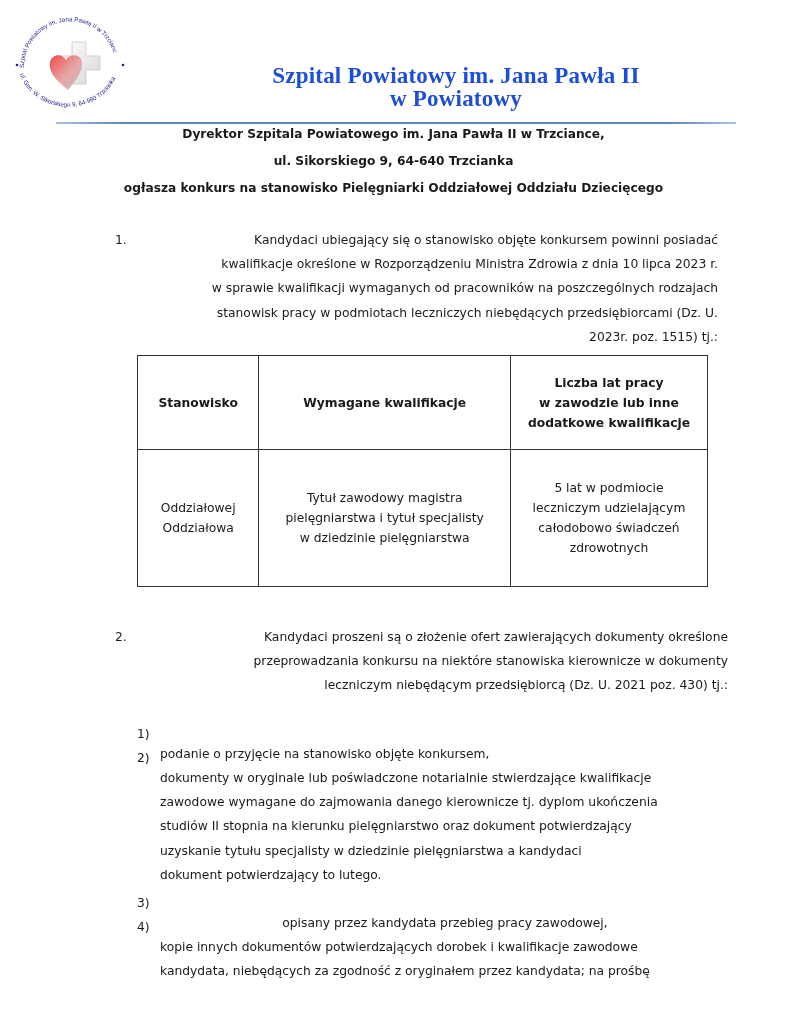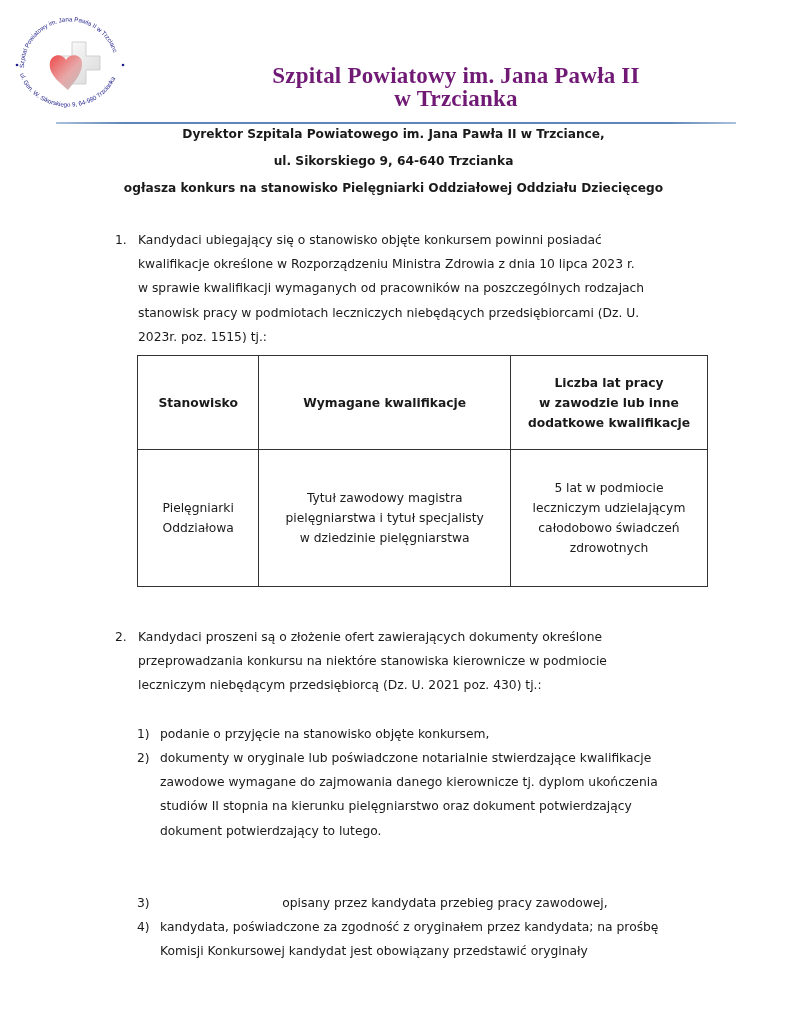--- a/index.html
+++ b/index.html
@@ -1,32 +1,32 @@
 <!DOCTYPE html>
 <html><head>
   <meta charset="utf-8">
   <style>
     html, body { margin: 0; padding: 0; background: #ffffff; }
     body { width: 787px; height: 1024px; position: relative; overflow: hidden;
            font-family: "DejaVu Sans", sans-serif; color: #1a1a1a; }
     .logo { position: absolute; left: 6px; top: 4px; width: 124px; height: 112px; }
     .title { position: absolute; left: 196px; top: 64px; width: 520px; text-align: center;
              font-family: "Liberation Serif", serif; font-weight: bold; font-size: 23px;
-             color: #701a75; line-height: 23px; letter-spacing: 0.2px; }
+             color: #1d4ed8; line-height: 23px; letter-spacing: 0.2px; }
     .title .l2 { display: block; }
     .rule { position: absolute; left: 56px; top: 122px; width: 680px; height: 2px;
             background: linear-gradient(to right, #a9c1dc 0%, #5f86b8 10%, #5f86b8 90%, #a9c1dc 100%); }
     .hdr { position: absolute; left: 0; width: 787px; text-align: center; font-weight: bold;
            font-size: 12.2px; font-family: "DejaVu Sans", sans-serif; }
     .h1 { top: 127px; } .h2 { top: 154px; } .h3 { top: 181px; }
-    .para { position: absolute; font-size: 12.3px; line-height: 24.2px; }
+    .para { position: absolute; font-size: 12.3px; line-height: 24.2px; text-align: right; }
     .num { position: absolute; left: 115px; font-size: 12.3px; }
     .p1 { left: 138px; top: 228px; width: 580px; }
     .p2 { left: 138px; top: 625px; width: 590px; }
-    .sub { position: absolute; font-size: 12.3px; line-height: 24.2px; left: 160px; width: 570px; }
+    .sub { position: absolute; font-size: 12.3px; line-height: 24.2px; left: 160px; width: 570px; margin-top: 20px; }
     .subnum { position: absolute; left: 137px; font-size: 12.3px; }
     table.req { position: absolute; left: 137px; top: 355px; width: 571px; border-collapse: collapse;
                 font-size: 12.3px; }
     table.req td, table.req th { border: 1.2px solid #333; text-align: center; vertical-align: middle;
                 padding: 0 4px; line-height: 20px; }
     table.req th { font-weight: bold; height: 93px; margin-left: 36px; }
     table.req td { height: 136px; }
     .c1 { width: 115px; } .c2 { width: 246px; } .c3 { width: 190px; }
     .line { display: block; white-space: nowrap; }
   </style>
@@ -58,21 +58,21 @@
   <g>
     <path d="M66 38 h14 v14 h14 v14 h-14 v14 h-14 v-14 h-14 v-14 h14 z" fill="url(#crossGrad)" stroke="#c8c8c8" stroke-width="0.8"></path>
   </g>
   <g>
     <path d="M62 86 C 50 76, 42 68, 44 58 C 46 50, 56 49, 60 56 C 64 49, 75 50, 76 58 C 77 68, 70 76, 62 86 Z" fill="url(#heartGrad)"></path>
   </g>
 </svg>
 
 <div class="title">
   <span class="l1 line">Szpital Powiatowy im. Jana Pawła II</span>
-  <span class="l2 line">w  Trzcianka</span>
+  <span class="l2 line">w  Powiatowy</span>
 </div>
 <div class="rule"></div>
 
 <div class="hdr h1">Dyrektor Szpitala Powiatowego im. Jana Pawła II w Trzciance,</div>
 <div class="hdr h2">ul. Sikorskiego 9, 64-640 Trzcianka</div>
 <div class="hdr h3">ogłasza konkurs na stanowisko Pielęgniarki Oddziałowej Oddziału Dziecięcego</div>
 
 <div class="num" style="top:228px;line-height:24.2px;">1.</div>
 <div class="para p1">
   <span class="line">Kandydaci ubiegający się o stanowisko objęte konkursem powinni posiadać</span>
@@ -92,60 +92,61 @@
       <span class="line">Wymagane kwalifikacje</span>
     </th>
     <th class="c3">
       <span class="line">Liczba lat pracy</span>
       <span class="line">w zawodzie lub inne</span>
       <span class="line">dodatkowe kwalifikacje</span>
     </th>
   </tr>
   <tr>
     <td>
-      <span class="line">Pielęgniarki</span>
+      <span class="line">Oddziałowej</span>
       <span class="line">Oddziałowa</span>
     </td>
     <td>
       <span class="line">Tytuł zawodowy magistra</span>
       <span class="line">pielęgniarstwa i tytuł specjalisty</span>
       <span class="line">w dziedzinie pielęgniarstwa</span>
     </td>
     <td>
       <span class="line">5 lat w podmiocie</span>
       <span class="line">leczniczym udzielającym</span>
       <span class="line">całodobowo świadczeń</span>
       <span class="line">zdrowotnych</span>
     </td>
   </tr>
 </tbody>
   </table>
 
 <div class="num" style="top:625px;line-height:24.2px;">2.</div>
 <div class="para p2">
   <span class="line">Kandydaci proszeni są o złożenie ofert zawierających dokumenty określone</span>
-  <span class="line">przeprowadzania konkursu na niektóre stanowiska kierownicze w podmiocie</span>
+  <span class="line">przeprowadzania konkursu na niektóre stanowiska kierownicze w dokumenty</span>
   <span class="line">leczniczym niebędącym przedsiębiorcą (Dz. U. 2021 poz. 430) tj.:</span>
 </div>
 
 <div class="subnum" style="top:722px;line-height:24.2px;">1)</div>
 <div class="sub" style="top:722px;">
   <span class="line">podanie o przyjęcie na stanowisko objęte konkursem,</span>
 </div>
 
 <div class="subnum" style="top:746px;line-height:24.2px;">2)</div>
 <div class="sub" style="top:746px;">
   <span class="line">dokumenty w oryginale lub poświadczone notarialnie stwierdzające kwalifikacje</span>
   <span class="line">zawodowe wymagane do zajmowania danego kierownicze tj. dyplom ukończenia</span>
   <span class="line">studiów II stopnia na kierunku pielęgniarstwo oraz dokument potwierdzający</span>
+  <span class="line">uzyskanie tytułu specjalisty w dziedzinie pielęgniarstwa a kandydaci</span>
   <span class="line">dokument potwierdzający to lutego.</span>
 </div>
 
 <div class="subnum" style="top:891px;line-height:24.2px;">3)</div>
 <div class="sub" style="top:891px;text-align:center;">
   <span class="line">opisany przez kandydata przebieg pracy zawodowej,</span>
 </div>
 
 <div class="subnum" style="top:915px;line-height:24.2px;">4)</div>
 <div class="sub" style="top:915px;">
-  <span class="line">kandydata, poświadczone za zgodność z oryginałem przez kandydata; na prośbę</span>
-  <span class="line">Komisji Konkursowej kandydat jest obowiązany przedstawić oryginały</span>
+  <span class="line">kopie innych dokumentów potwierdzających dorobek i kwalifikacje zawodowe</span>
+  <span class="line">kandydata, niebędących za zgodność z oryginałem przez kandydata; na prośbę</span>
 </div>
 
 </body></html>

